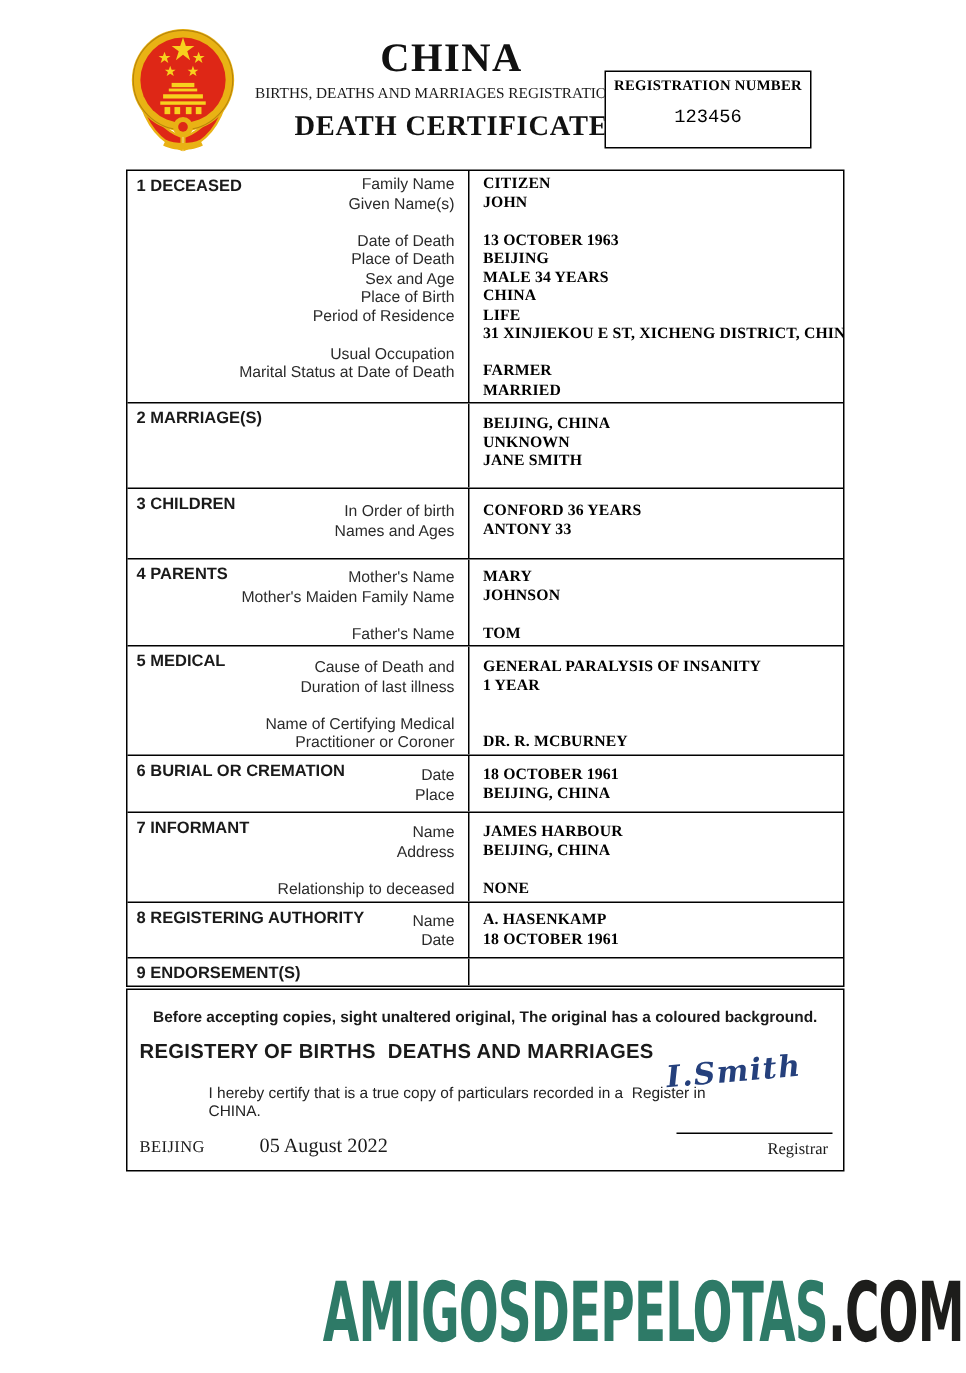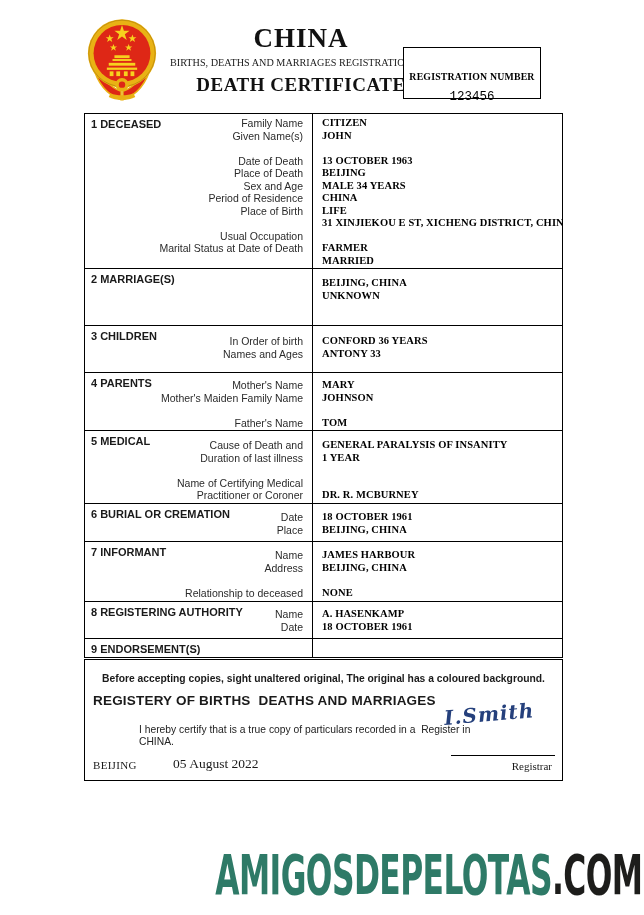--- a/index.html
+++ b/index.html
@@ -15,21 +15,21 @@
   .cert { position: absolute; left: 84px; top: 10px; width: 457px; }
 
   
   .cert-header { position: relative; height: 103px; }
   .emblem { position: absolute; left: 2px; top: 2px; width: 72px; height: 96px; }
   .title-block { position: absolute; left: 86px; top: 13px; width: 262px; text-align: center; }
   .country { font-family: "Liberation Serif", serif; font-weight: bold; font-size: 27px; letter-spacing: 1px; color: #111; }
   .act { font-family: "Liberation Serif", serif; font-size: 10.2px; margin-top: 3px; white-space: nowrap; color: #1a1a1a; }
   .doc-title { font-family: "Liberation Serif", serif; font-weight: bold; font-size: 19px; margin-top: 6px; letter-spacing: 0.5px; color: #111; }
   .reg-box { position: absolute; right: 0; top: 37px; width: 138px; height: 52px; border: 1px solid #000; text-align: center; background: #fff; }
-  .reg-label { font-family: "Liberation Serif", serif; font-weight: bold; font-size: 9.8px; margin-top: 23px; letter-spacing: 0.2px; }
+  .reg-label { font-family: "Liberation Serif", serif; font-weight: bold; font-size: 9.8px; margin-top: 4px; letter-spacing: 0.2px; }
   .reg-number { font-family: Liberation Mono, monospace; font-size: 12.5px; margin-top: 8px; }
 
   
   .table { border: 1px solid #000; width: 479px; }
   .sec { display: flex; border-bottom: 1px solid #000; overflow: hidden; }
   .sec:last-child { border-bottom: none; }
   .sec-left { width: 227px; flex: none; position: relative; }
   .sec-right { flex: 1; border-left: 1px solid #000; }
   .sec-title {
     position: absolute; top: 4px; left: 6px;
@@ -129,22 +129,22 @@
         <div class="sec sec-1">
           <div class="sec-left">
             <div class="sec-title">1 DECEASED</div>
             <div class="lines labels">
               <div class="line">Family Name</div>
               <div class="line">Given Name(s)</div>
               <div class="line">&nbsp;</div>
               <div class="line">Date of Death</div>
               <div class="line">Place of Death</div>
               <div class="line">Sex and Age</div>
+              <div class="line">Place of Birth</div>
               <div class="line">Period of Residence</div>
-              <div class="line">Place of Birth</div>
               <div class="line">&nbsp;</div>
               <div class="line">Usual Occupation</div>
               <div class="line">Marital Status at Date of Death</div>
             </div>
           </div>
           <div class="sec-right">
             <div class="lines values">
               <div class="line">CITIZEN</div>
               <div class="line">JOHN</div>
               <div class="line">&nbsp;</div>
@@ -161,20 +161,21 @@
           </div>
         </div>
         <div class="sec sec-2">
           <div class="sec-left">
             <div class="sec-title">2 MARRIAGE(S)</div>
           </div>
           <div class="sec-right">
             <div class="lines values">
               <div class="line">BEIJING, CHINA</div>
               <div class="line">UNKNOWN</div>
+              <div class="line">JANE SMITH</div>
             </div>
           </div>
         </div>
         <div class="sec sec-3">
           <div class="sec-left">
             <div class="sec-title">3 CHILDREN</div>
             <div class="lines labels">
               <div class="line">In Order of birth</div>
               <div class="line">Names and Ages</div>
             </div>

